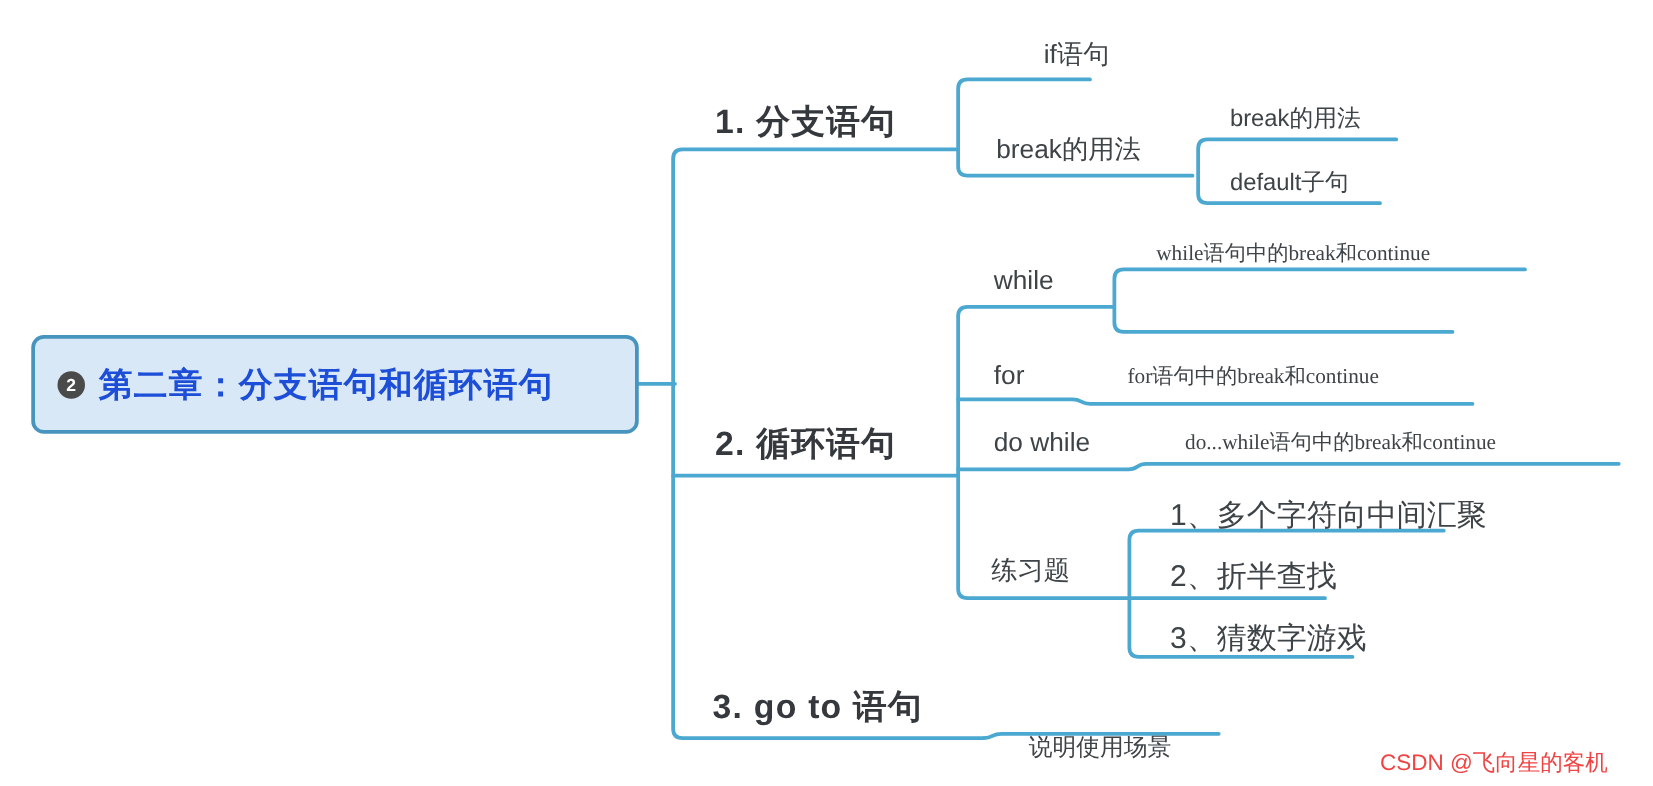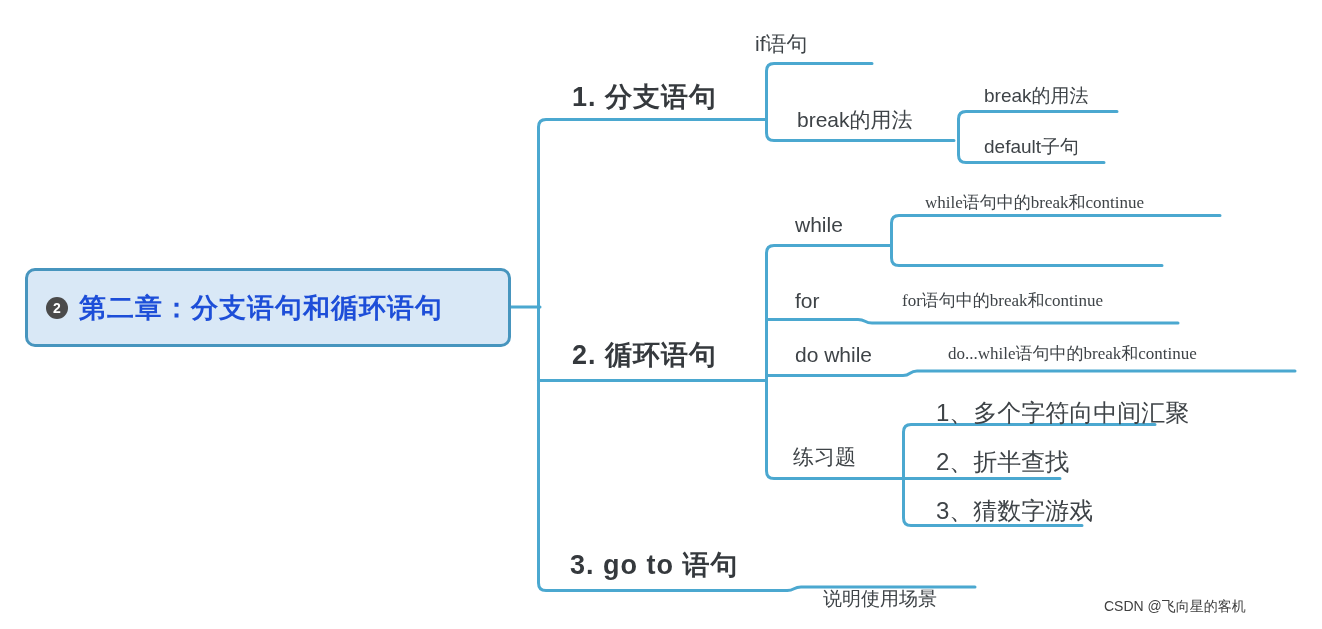--- a/index.html
+++ b/index.html
@@ -28,21 +28,21 @@
   }
   .root-badge{
     width:22px;height:22px;border-radius:50%;background:#4A4A4A;color:#fff;
     display:flex;align-items:center;justify-content:center;
     font-size:14px;font-weight:bold;flex:0 0 auto;
   }
   .root-label{
     font-size:27px;font-weight:bold;color:#1d4ed8;letter-spacing:1px;white-space:nowrap;
   }
   .watermark{
-    position:absolute;left:1104px;top:598px;font-size:14px;color:#404040;
+    position:absolute;left:1104px;top:598px;font-size:18px;color:#ef4444;
     white-space:nowrap;
   }
 </style>
 </head>
 <body>
 
 <div class="canvas">
 
   <svg class="wires" viewBox="0 0 1322 629">
     <path d="M 766 119.5 L 546 119.5 Q 538.5 119.5 538.5 127 L 538.5 583 Q 538.5 590.5 546 590.5 L 787 590.5"></path>
@@ -57,21 +57,21 @@
     <path d="M 1155 424.5 L 911 424.5 Q 903.5 424.5 903.5 432 L 903.5 518 Q 903.5 525.5 911 525.5 L 1082 525.5"></path>
     <path d="M 787 590.5 C 795 590.5 793 587 801 587 L 975 587"></path>
   </svg>
 
   <div class="root-node">
     <span class="root-badge">2</span>
     <span class="root-label">第二章：分支语句和循环语句</span>
   </div>
 
   <div class="label lv1" style="left:572px;top:82px">1. 分支语句</div>
-  <div class="label lv2" style="left:755px;top:32px">if语句</div>
+  <div class="label lv2" style="left:835px;top:32px">if语句</div>
   <div class="label lv2" style="left:797px;top:108px">break的用法</div>
   <div class="label lv3" style="left:984px;top:85px">break的用法</div>
   <div class="label lv3" style="left:984px;top:136px">default子句</div>
 
   <div class="label lv1" style="left:572px;top:340px">2. 循环语句</div>
   <div class="label lv2" style="left:795px;top:213px">while</div>
   <div class="label lv3s" style="left:925px;top:193px">while语句中的break和continue</div>
   <div class="label lv2" style="left:795px;top:289px">for</div>
   <div class="label lv3s" style="left:902px;top:291px">for语句中的break和continue</div>
   <div class="label lv2" style="left:795px;top:343px">do while</div>

